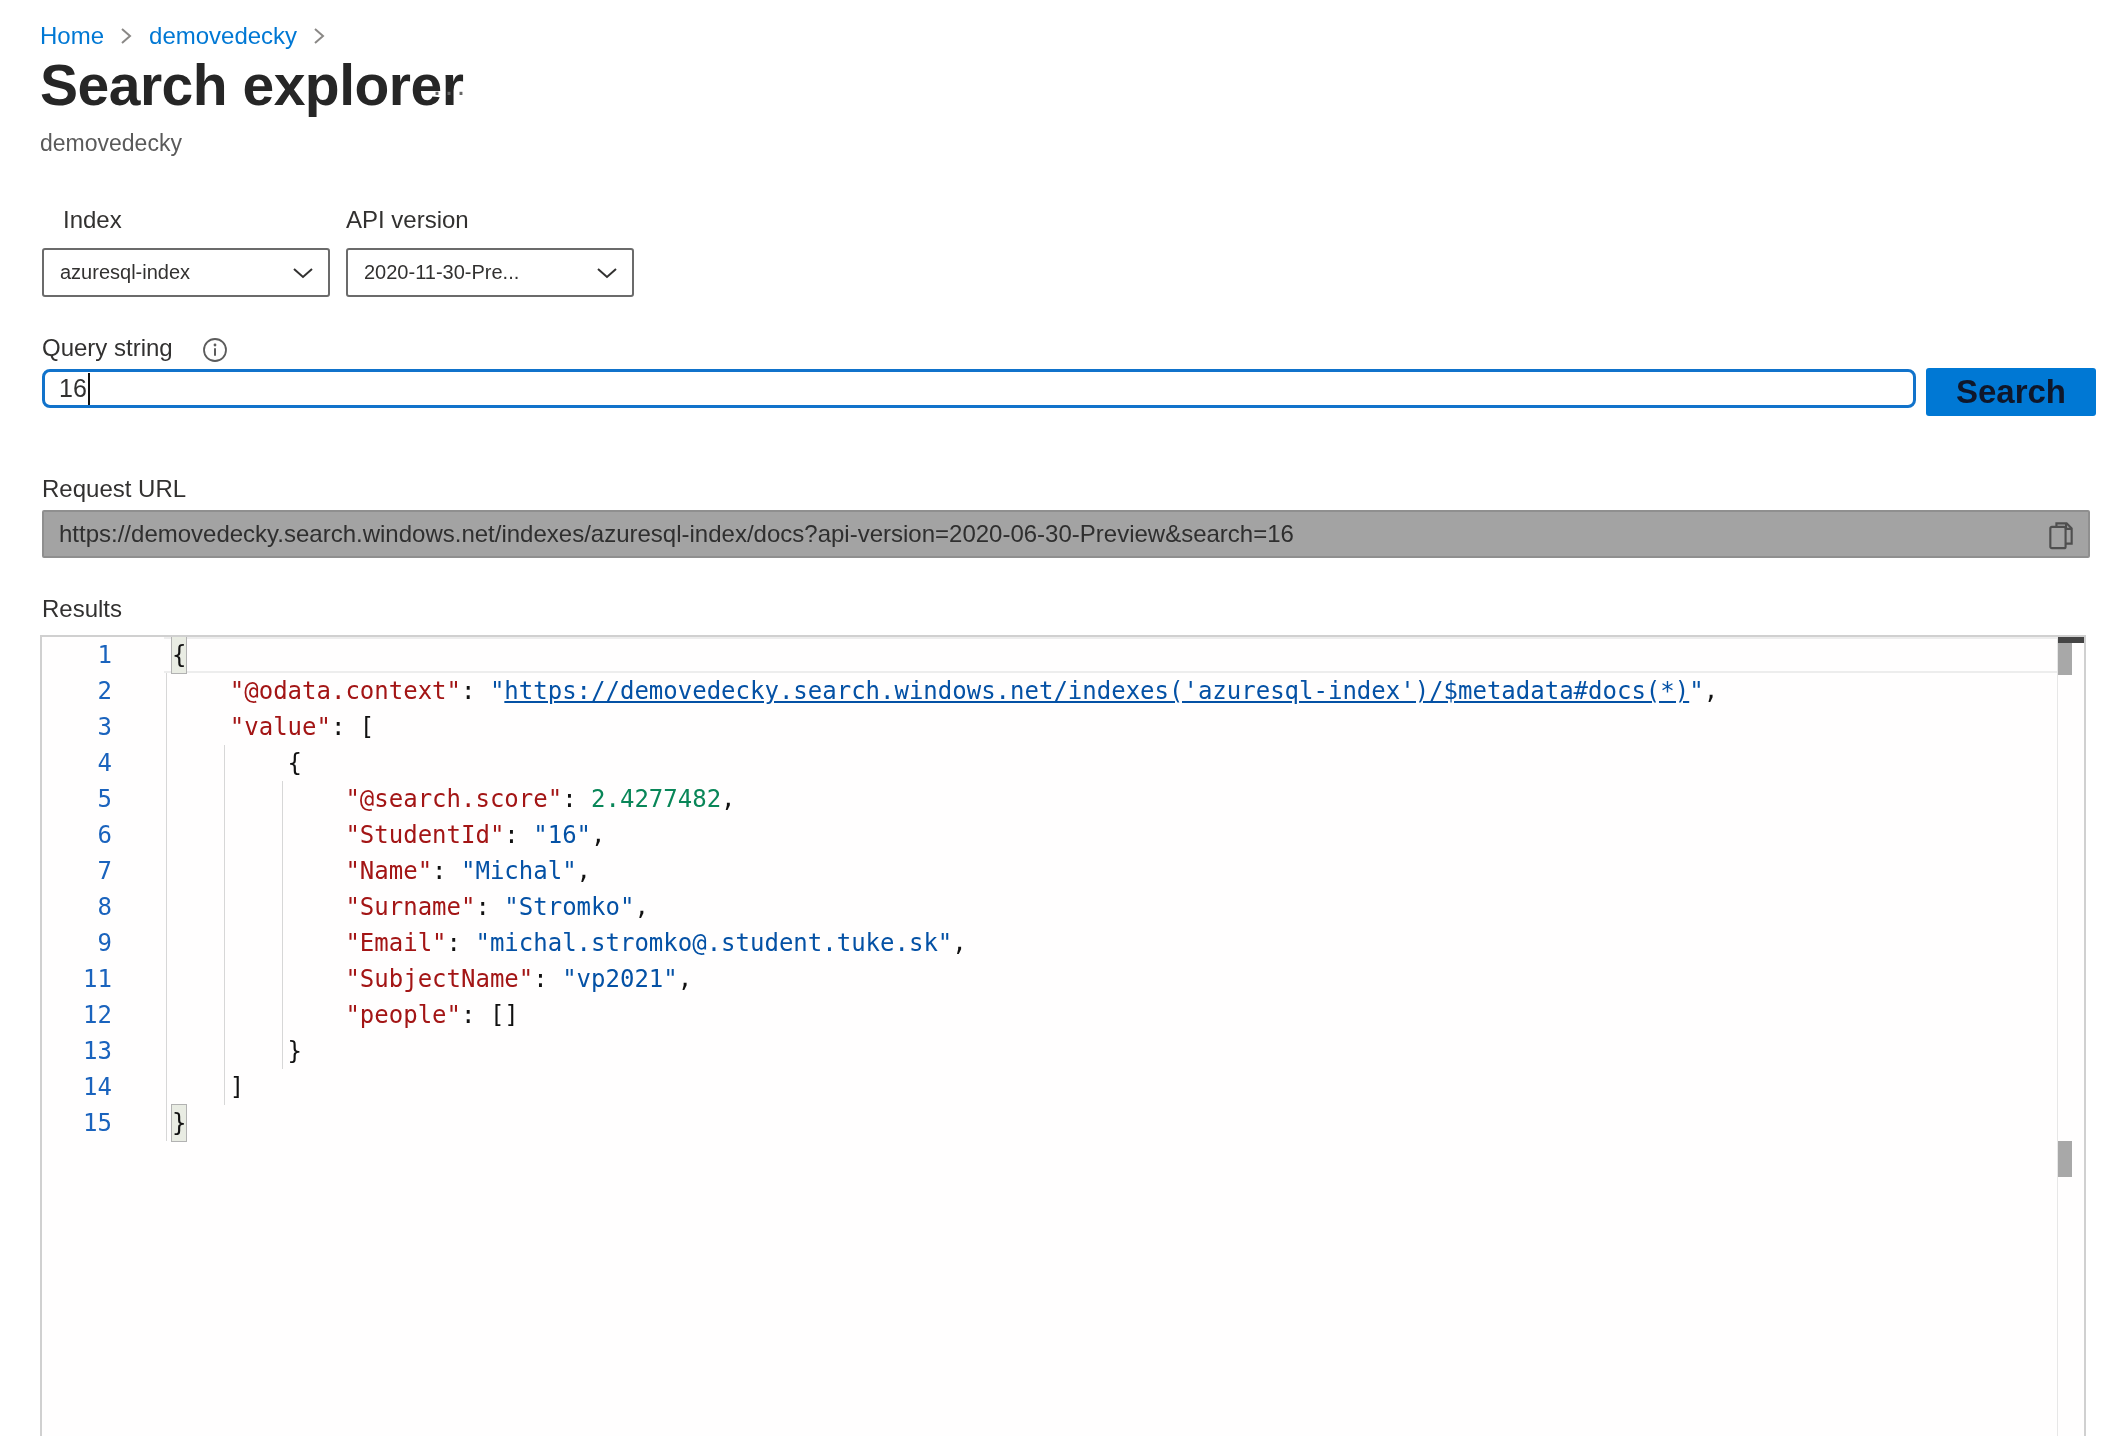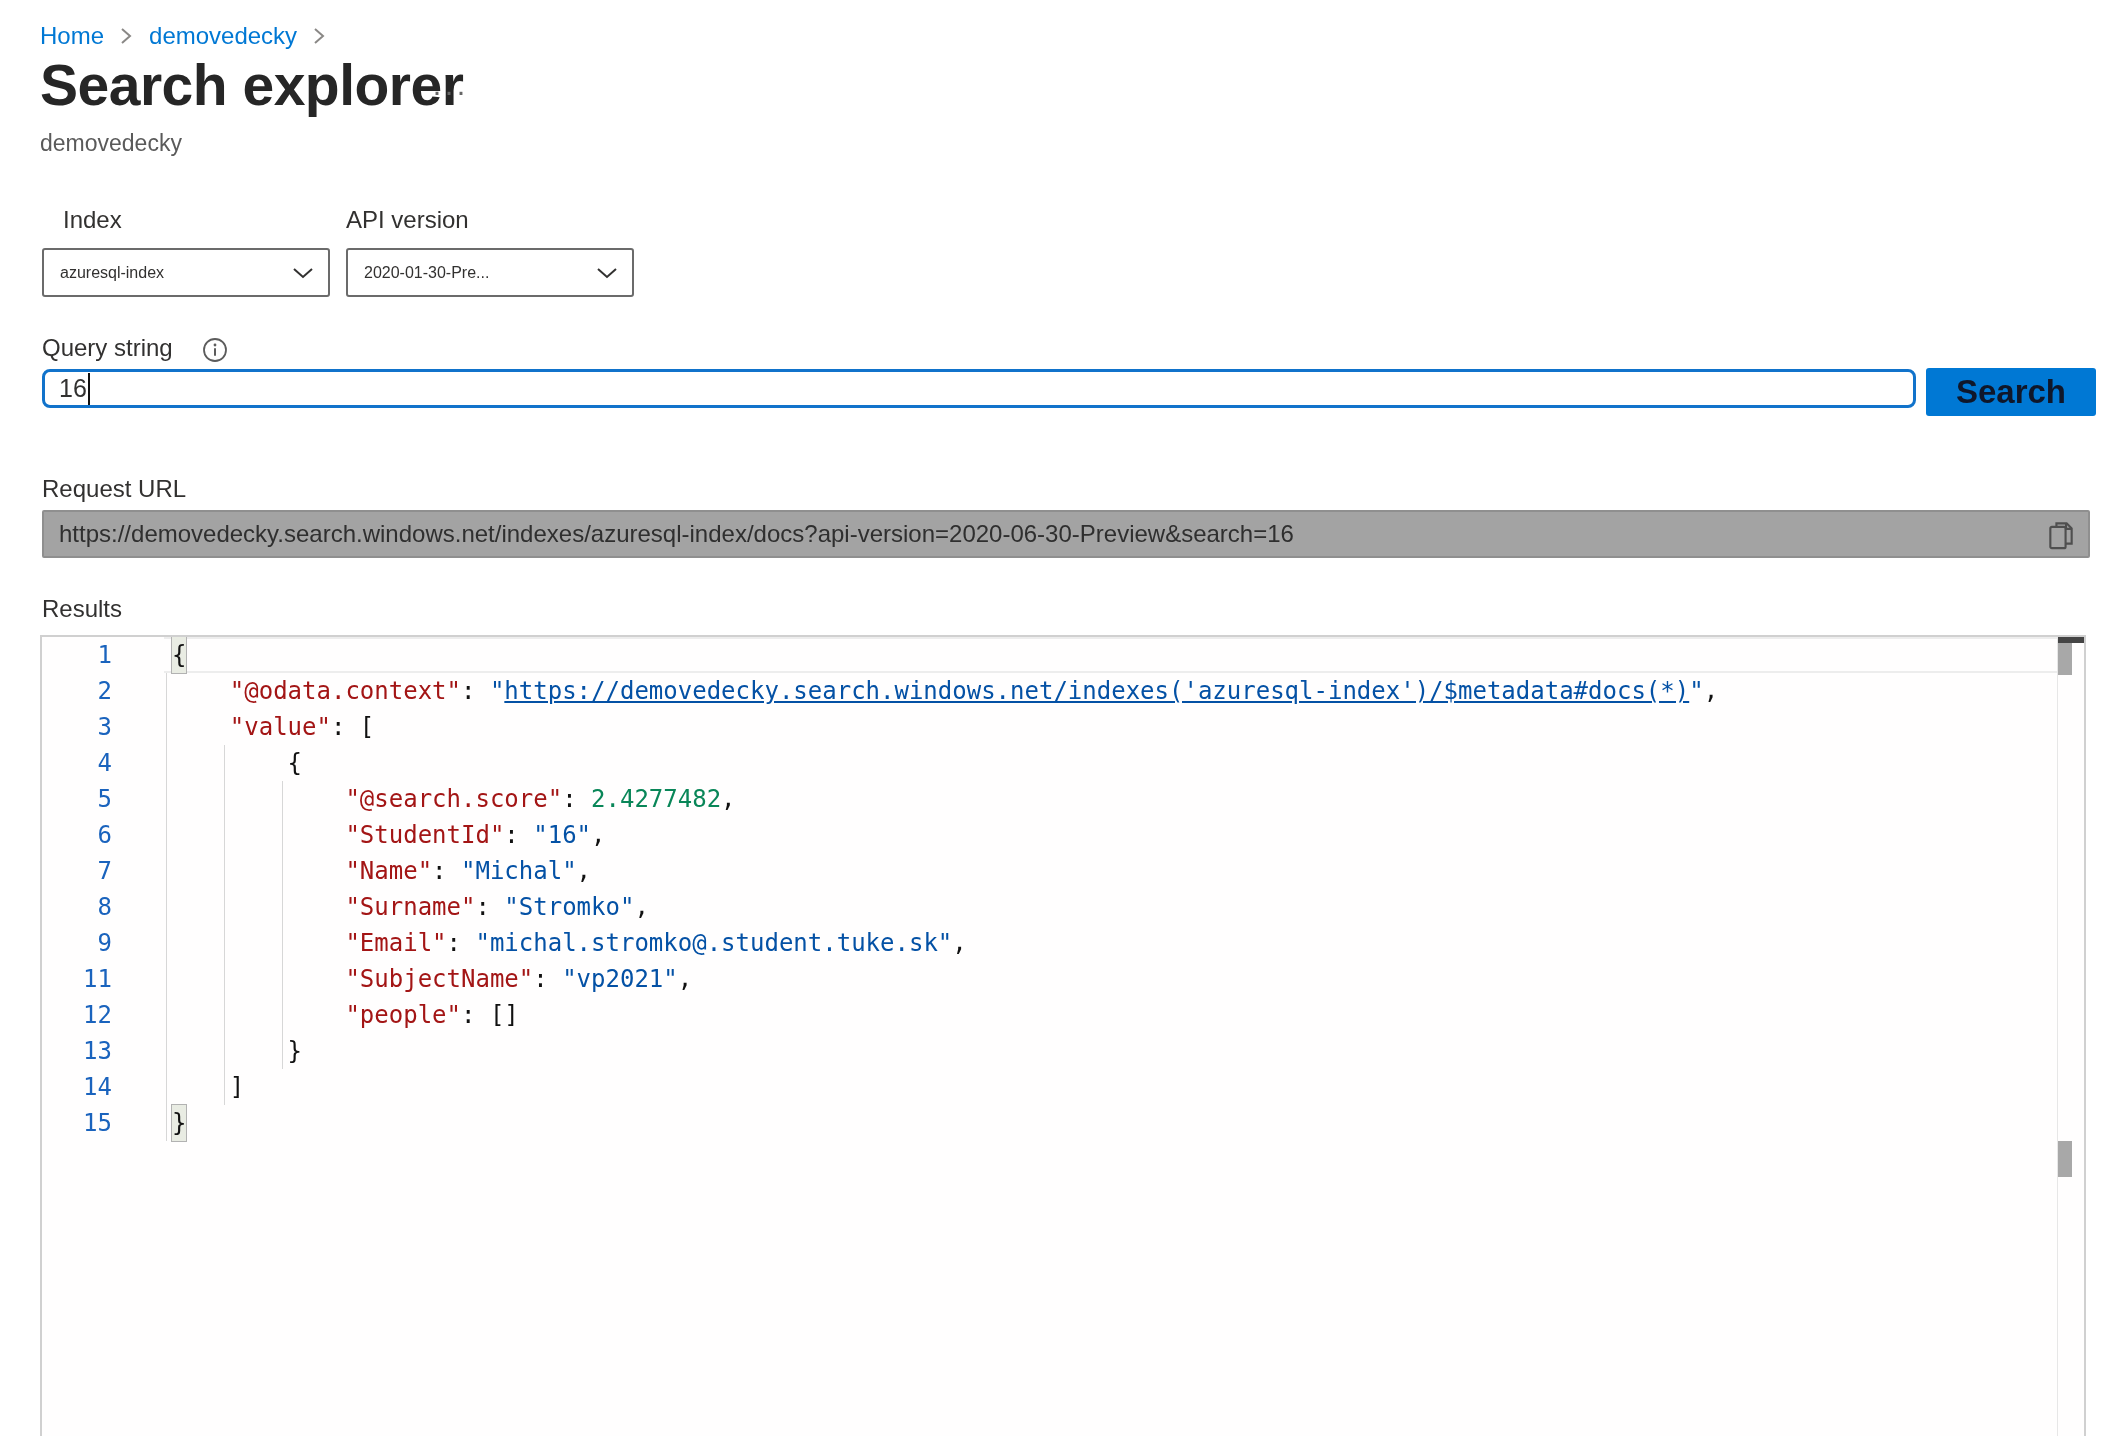--- a/index.html
+++ b/index.html
@@ -14,21 +14,21 @@
   .crumb-sep { margin:0 16px; display:inline-flex; align-items:center; }
   
   .page-title { position:absolute; left:40px; top:52px; font-size:57px; font-weight:bold; color:#262626; letter-spacing:-0.5px; }
   .more-btn { position:absolute; left:432px; top:74px; border:none; background:none; font-size:30px; color:#666; letter-spacing:2px; cursor:pointer; font-family:inherit; }
   .subtitle { position:absolute; left:40px; top:130px; font-size:23px; color:#5a5a5a; }
   
   .lbl { position:absolute; font-size:24px; color:#323130; }
   
   .combo { position:absolute; top:248px; height:49px; width:288px; background:#fff;
     border:2px solid #6b6b6b; border-radius:3px; display:flex; align-items:center;
-    padding:0 14px 0 16px; font-size:16px; cursor:pointer; }
+    padding:0 14px 0 16px; font-size:20px; cursor:pointer; }
   .combo .val { flex:1; white-space:nowrap; overflow:hidden; }
   
   .info-icon { position:absolute; left:202px; top:337px; cursor:pointer; }
   .query-input { position:absolute; left:42px; top:369px; width:1874px; height:39px;
     border:3px solid #1173cb; border-radius:8px; background:#fff;
     font-size:25px; display:flex; align-items:center; padding-left:14px; cursor:text; }
   .caret { display:inline-block; width:0; height:32px; border-left:2px solid #111; margin-left:1px; }
   .search-btn { position:absolute; left:1926px; top:368px; width:170px; height:48px;
     background:var(--accent,#0078d4); color:#0f172a; border:none; border-radius:3px;
     font-size:33px; font-weight:bold; font-family:inherit; cursor:pointer; }
@@ -92,21 +92,21 @@
 
 <div class="combo" style="left:42px;">
   <span class="val">azuresql-index</span>
   <span>
     <svg width="22" height="12" viewBox="0 0 22 12">
         <path d="M2 2 L11 10 L20 2" fill="none" stroke="#323130" stroke-width="2"></path>
       </svg>
   </span>
 </div>
 <div class="combo" style="left:346px;">
-  <span class="val">2020-01-30-Pre...</span>
+  <span class="val">2020-11-30-Pre...</span>
   <span>
     <svg width="22" height="12" viewBox="0 0 22 12">
         <path d="M2 2 L11 10 L20 2" fill="none" stroke="#323130" stroke-width="2"></path>
       </svg>
   </span>
 </div>
 
 <label class="lbl" style="left:42px; top:334px;">Query string</label>
 <span class="info-icon">
   <svg width="26" height="26" viewBox="0 0 26 26">

